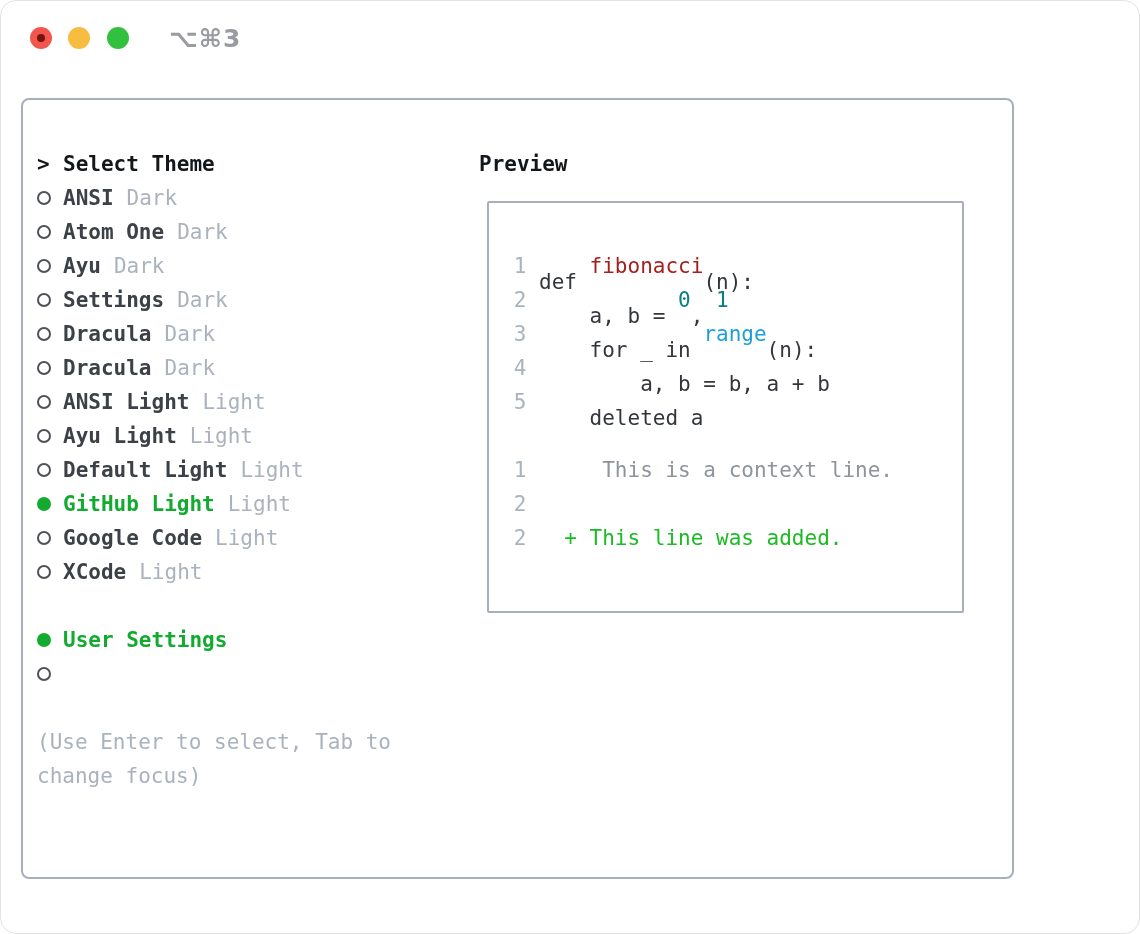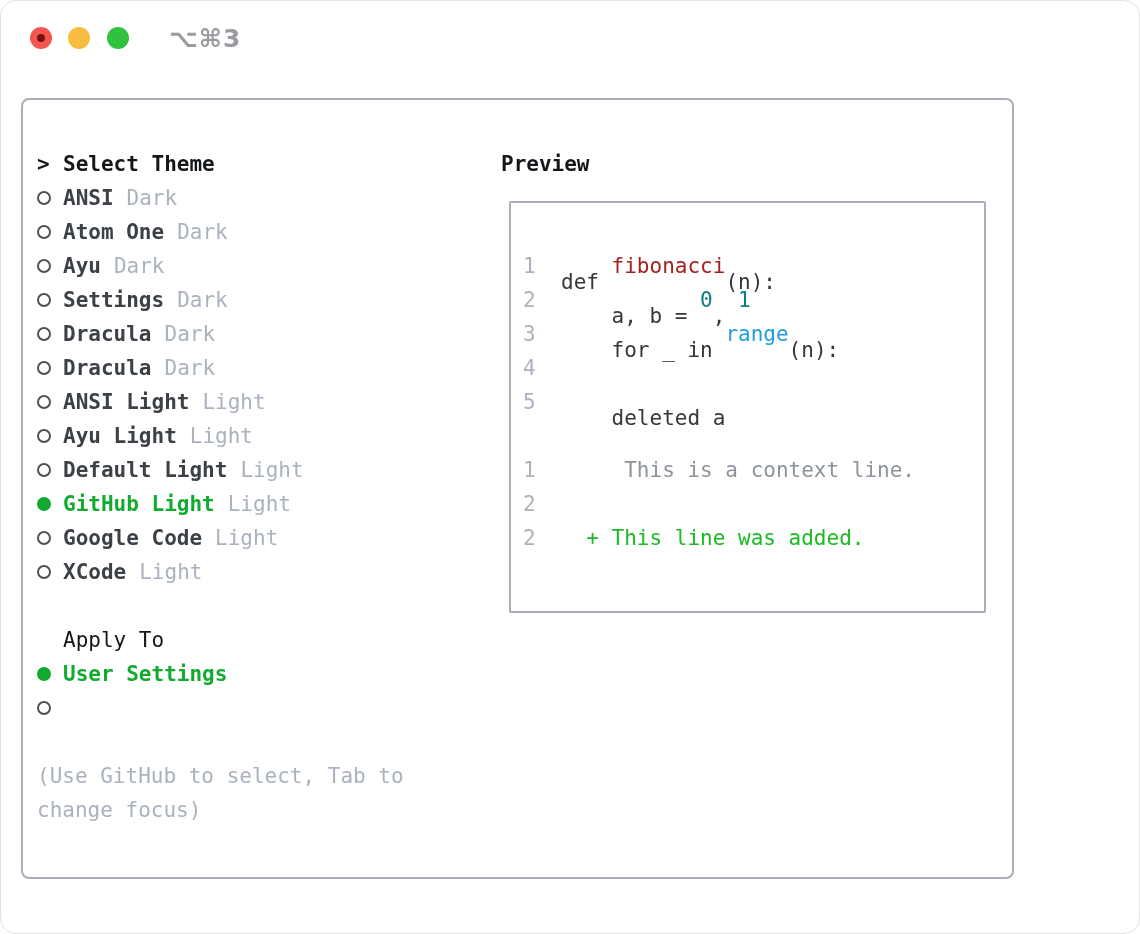--- a/index.html
+++ b/index.html
@@ -31,21 +31,21 @@
     position:absolute;left:168px;top:23px;color:var(--shortcut-gray);
     font-family:"DejaVu Sans","Liberation Sans",sans-serif;
     font-size:25px;font-weight:600;letter-spacing:1px;
   }
   
   .content-box{
     position:absolute;left:20px;top:97px;width:993px;height:781px;
     border:2px solid var(--border);border-radius:8px;background:#fff;
   }
   .left-col{position:absolute;left:14px;top:47px;width:450px;}
-  .right-col{position:absolute;left:478px;top:47px;width:500px;}
+  .right-col{position:absolute;left:456px;top:47px;width:500px;text-align:center;}
   .line{height:34px;display:flex;align-items:center;font-size:21px;color:var(--text);white-space:pre;}
   .line.blank{height:34px;}
   .marker{width:26px;flex:0 0 26px;display:flex;align-items:center;}
   .prompt{color:var(--heading);font-weight:bold;}
   .title{color:var(--heading);font-weight:bold;}
   .section-title{color:var(--heading);}
   .radio{width:14px;height:14px;border-radius:50%;border:2px solid #4d5158;display:inline-block;}
   .radio.on{background:var(--accent-green);border-color:var(--accent-green);}
   .item-name{color:var(--text);font-weight:bold;}
   .item-variant{color:var(--muted);margin-left:13px;}
@@ -94,45 +94,41 @@
           <div class="line"><span class="marker"><span class="radio"></span></span><span class="item-name">Dracula</span><span class="item-variant">Dark</span></div>
           <div class="line"><span class="marker"><span class="radio"></span></span><span class="item-name">Dracula</span><span class="item-variant">Dark</span></div>
           <div class="line"><span class="marker"><span class="radio"></span></span><span class="item-name">ANSI Light</span><span class="item-variant">Light</span></div>
           <div class="line"><span class="marker"><span class="radio"></span></span><span class="item-name">Ayu Light</span><span class="item-variant">Light</span></div>
           <div class="line"><span class="marker"><span class="radio"></span></span><span class="item-name">Default Light</span><span class="item-variant">Light</span></div>
           <div class="line selected"><span class="marker"><span class="radio on"></span></span><span class="item-name">GitHub Light</span><span class="item-variant">Light</span></div>
           <div class="line"><span class="marker"><span class="radio"></span></span><span class="item-name">Google Code</span><span class="item-variant">Light</span></div>
           <div class="line"><span class="marker"><span class="radio"></span></span><span class="item-name">XCode</span><span class="item-variant">Light</span></div>
         </div>
       <div class="line blank"></div>
-      <div class="line">
-        <span class="marker"></span>
-        <span class="section-title">Apply To</span>
-      </div>
       <div id="apply-items">
           <div class="line selected"><span class="marker"><span class="radio on"></span></span><span class="item-name">User Settings</span></div>
           <div class="line"><span class="marker"><span class="radio"></span></span></div>
         </div>
       <div class="line blank"></div>
       <div id="hint">
-          <div class="hint-line">(Use GitHub to select, Tab to</div>
+          <div class="hint-line">(Use Enter to select, Tab to</div>
           <div class="hint-line">change focus)</div>
         </div>
     </div>
 
     <div class="right-col">
       <div class="line">
         <span class="title">Preview</span>
       </div>
       <div class="preview-box">
         <div id="code-lines">
             <div class="code-line"><span class="lineno">1</span><span class="tok-code">def </span><span class="tok-fn">fibonacci</span><span class="tok-code">(n):</span></div>
             <div class="code-line"><span class="lineno">2</span><span class="tok-code">    a, b = </span><span class="tok-num">0</span><span class="tok-code">, </span><span class="tok-num">1</span></div>
             <div class="code-line"><span class="lineno">3</span><span class="tok-code">    for _ in </span><span class="tok-builtin">range</span><span class="tok-code">(n):</span></div>
-            <div class="code-line"><span class="lineno">4</span></div>
+            <div class="code-line"><span class="lineno">4</span><span class="tok-code">        a, b = b, a + b</span></div>
             <div class="code-line"><span class="lineno">5</span><span class="tok-code">    deleted a</span></div>
             <div class="code-line"><span class="lineno"></span></div>
             <div class="code-line"><span class="lineno">1</span><span class="tok-context">     This is a context line.</span></div>
             <div class="code-line"><span class="lineno">2</span></div>
             <div class="code-line"><span class="lineno">2</span><span class="tok-added">  + This line was added.</span></div>
           </div>
       </div>
     </div>
   </div>
 </div>

